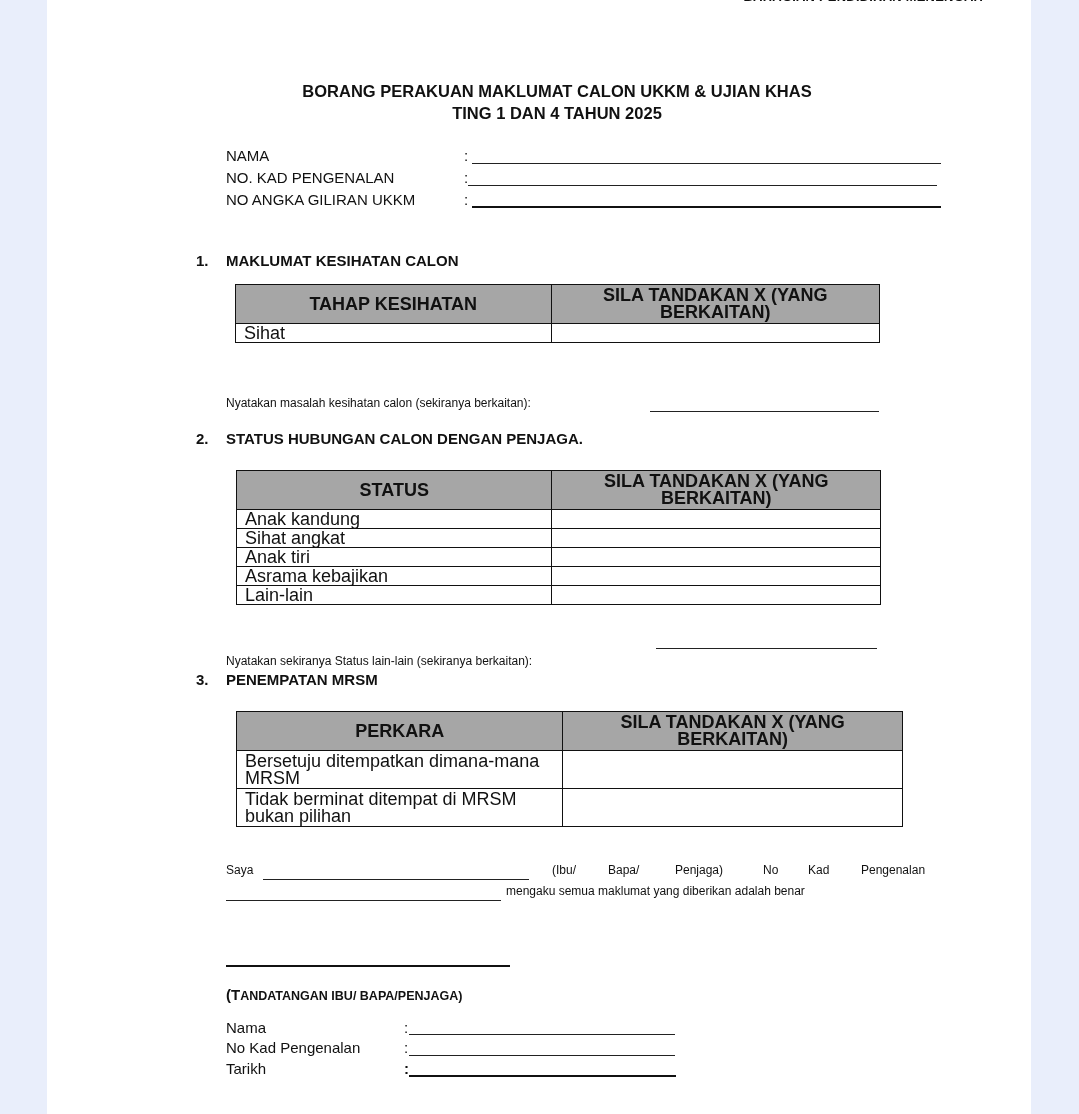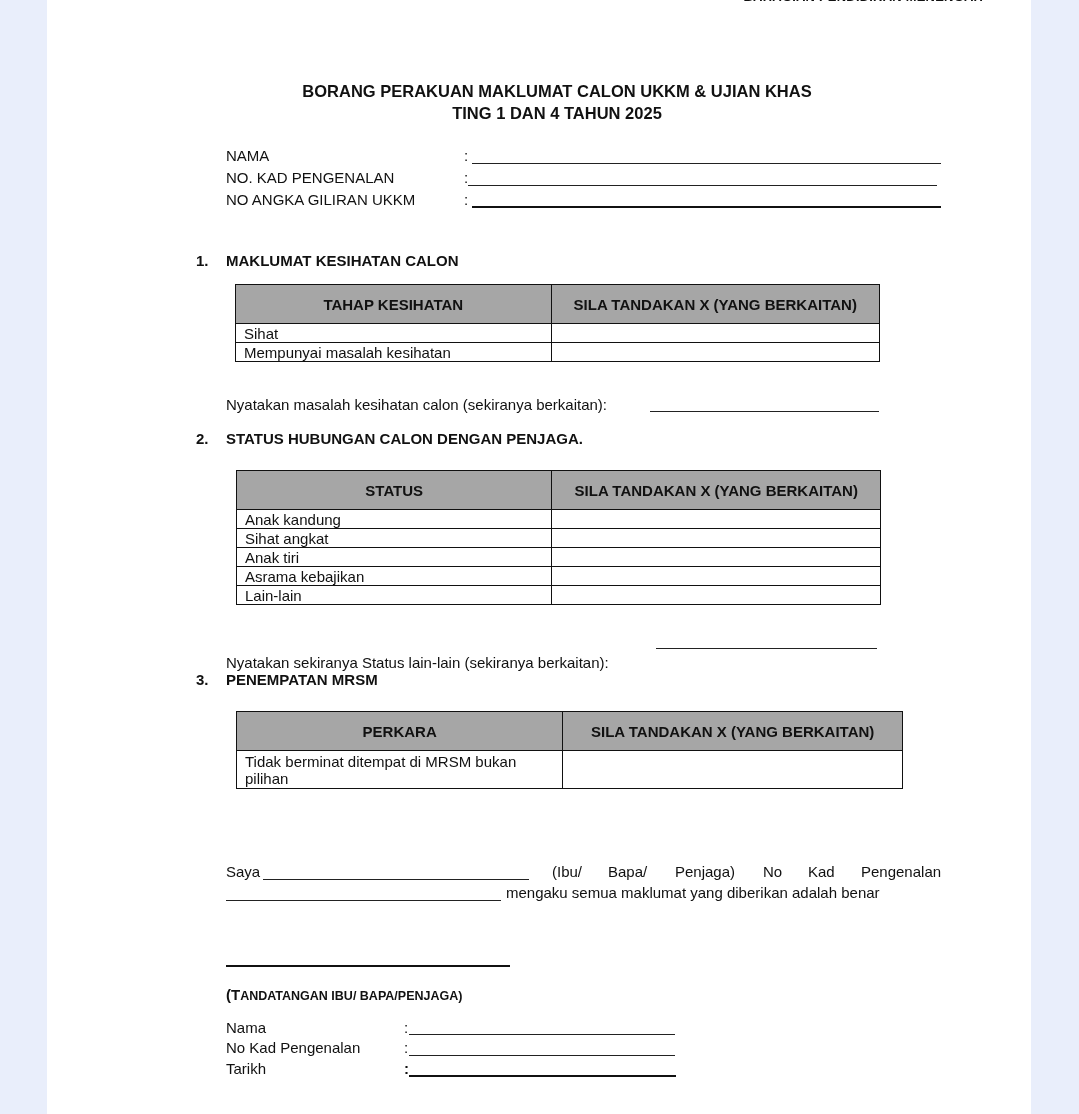--- a/index.html
+++ b/index.html
@@ -23,30 +23,30 @@
     position:absolute; left:0; width:1114px; text-align:center;
     font-weight:bold; font-size:16.5px; line-height:21px;
   }
   .abs { position:absolute; }
   .field-label { font-size:15px;text-align:right; }
   .colon { font-size:15px; }
   .uline { position:absolute; border-bottom:1px solid #222; height:0; }
   .uline.thick { border-bottom:2px solid #111; }
   .section-num, .section-title { position:absolute; font-weight:bold; font-size:15px; }
   table.form-table {
-    position:absolute; border-collapse:collapse; font-size:15px;
+    position:absolute; border-collapse:collapse; font-size:18px;
   }
   table.form-table th, table.form-table td {
     border:1px solid #111; padding:0 8px;
   }
   table.form-table th {
     background:#a6a6a6; font-weight:bold; text-align:center; line-height:17px;
   }
   table.form-table td { line-height:17px; height:18px; }
-  .fill-text { position:absolute; font-size:15px; }
+  .fill-text { position:absolute; font-size:12px; }
   .small-bold { font-weight:bold; font-size:12.5px; }
 </style>
 </head>
 <body>
 
 <div class="page">
   <div class="running-head">BAHAGIAN PENDIDIKAN MENENGAH</div>
 </div>
 
 <div class="title" style="top:81px;">BORANG PERAKUAN MAKLUMAT CALON UKKM &amp; UJIAN KHAS</div>
@@ -74,24 +74,20 @@
       <col style="width:316px">
       <col style="width:329px">
     </colgroup>
   <tbody>
       <tr style="height:39px;">
     <th>TAHAP KESIHATAN</th>
     <th>SILA TANDAKAN X  (YANG BERKAITAN)</th>
   </tr>
   <tr>
     <td>Sihat</td>
-    <td></td>
-  </tr>
-  <tr>
-    <td>Mempunyai masalah kesihatan</td>
     <td></td>
   </tr>
 </tbody>
   </table>
 
 <div class="fill-text" style="left:226px;top:396px;">Nyatakan masalah kesihatan calon (sekiranya berkaitan):</div>
 <div class="uline" style="left:650px;top:411px;width:229px;"></div>
 
 <div class="section-num" style="left:196px;top:430px;">2.</div>
 <div class="section-title" style="left:226px;top:430px;">STATUS HUBUNGAN CALON DENGAN PENJAGA.</div>
@@ -139,20 +135,24 @@
   <colgroup>
       <col style="width:316px">
       <col style="width:329px">
     </colgroup>
   <tbody>
       <tr style="height:39px;">
     <th>PERKARA</th>
     <th>SILA TANDAKAN X (YANG BERKAITAN)</th>
   </tr>
   <tr>
+    <td style="height:37px;text-align:left;">Bersetuju ditempatkan dimana-mana MRSM</td>
+    <td></td>
+  </tr>
+  <tr>
     <td style="height:37px;text-align:left;">Tidak berminat ditempat di MRSM bukan pilihan</td>
     <td></td>
   </tr>
 </tbody>
   </table>
 
 <div>
   <div class="fill-text" style="left:226px;top:863px;">Saya</div>
   <div class="uline" style="left:263px;top:879px;width:266px;"></div>
   <div class="fill-text" style="left:552px;top:863px;">(Ibu/</div>

